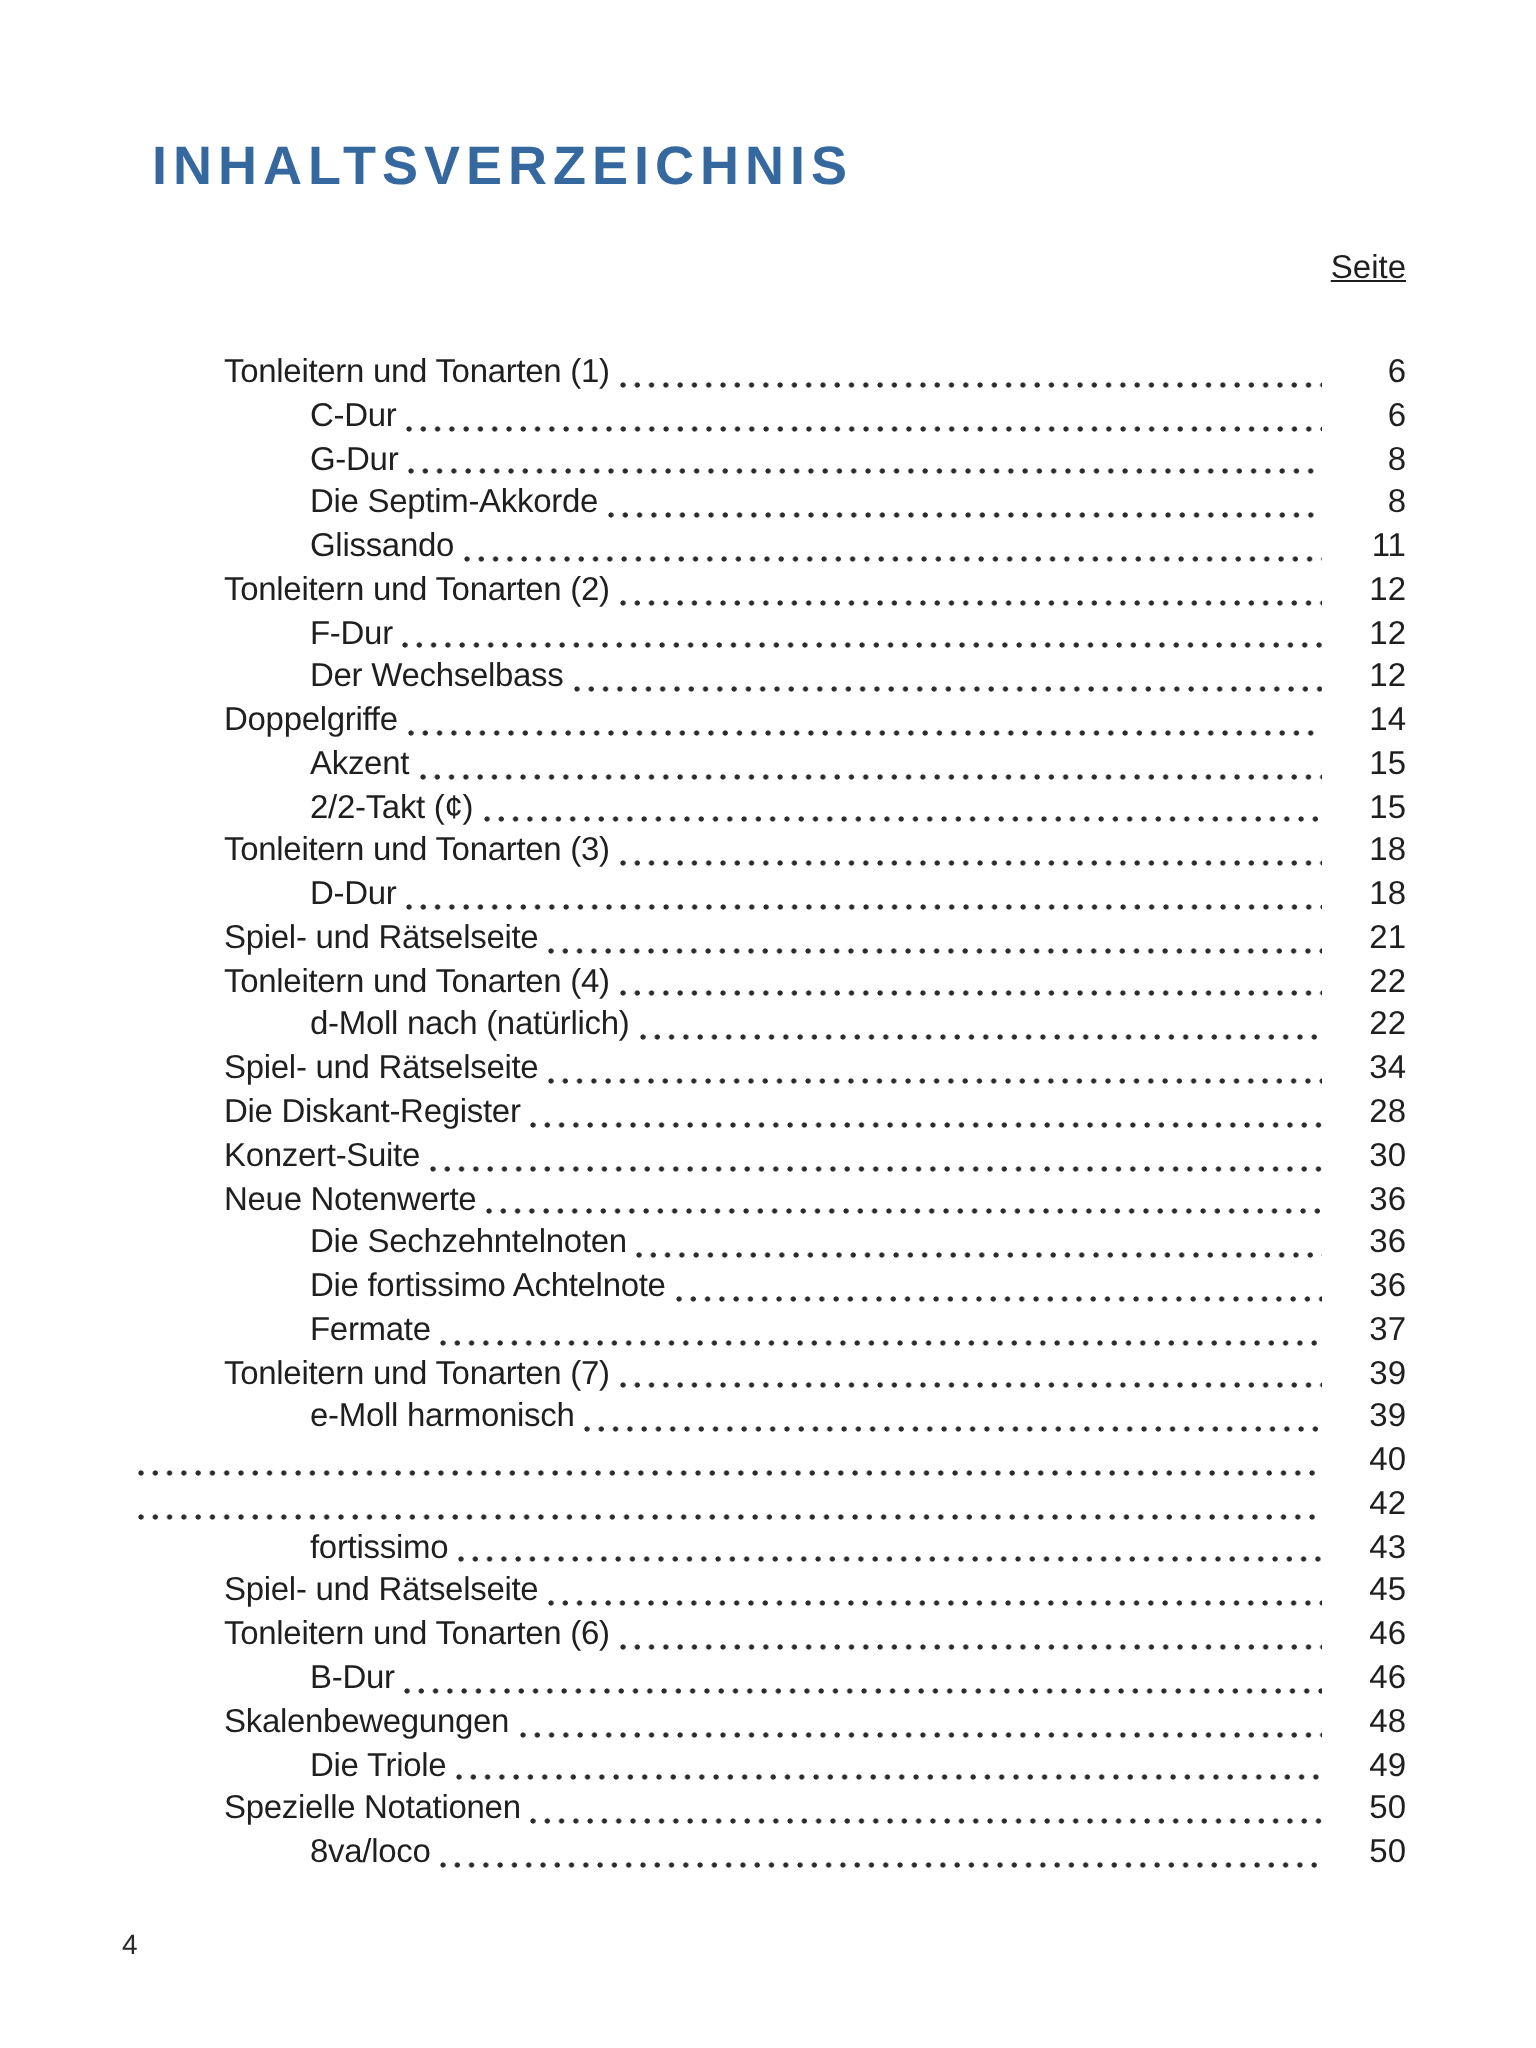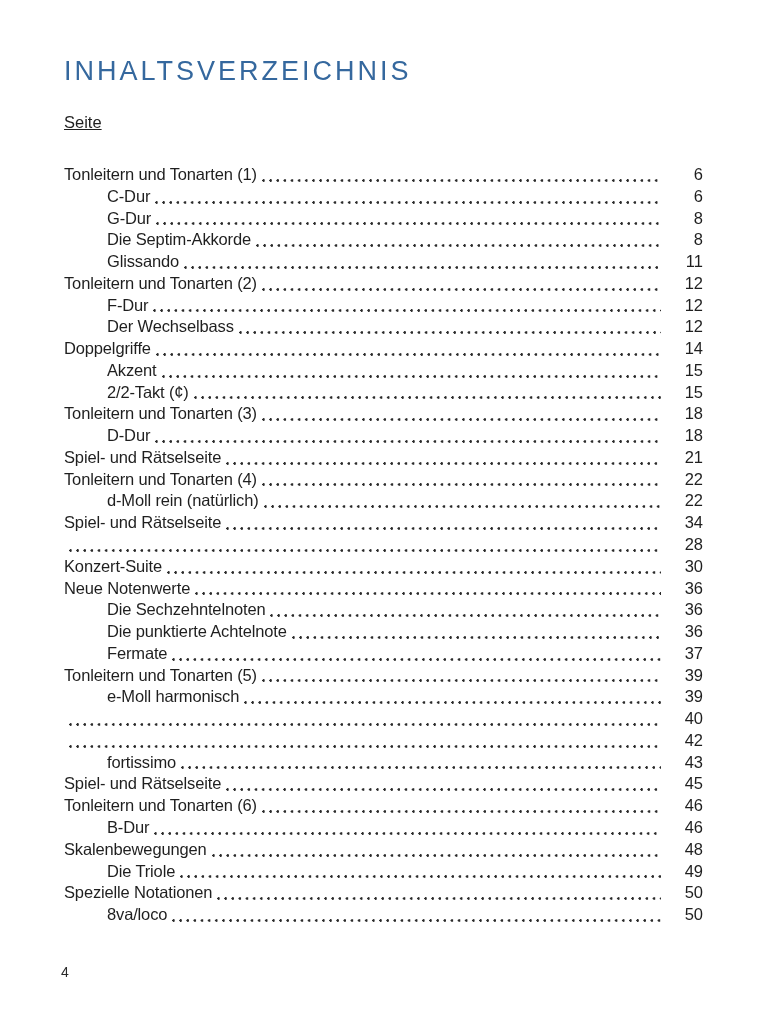--- a/index.html
+++ b/index.html
@@ -13,30 +13,30 @@
     height: 1024px;
     background: #ffffff;
     overflow: hidden;
     font-family: "Liberation Sans", sans-serif;
     color: #1f1f1f;
   }
   .content {
     padding: 56px 65px 0 64px;
   }
   .page-title {
-    margin: 0;
+    margin: 12px;
     font-size: 27px;
     line-height: 31px;
-    font-weight: normal;
+    font-weight: bold;
     letter-spacing: 3px;
     color: #35689E;
   }
   .seite-row {
     margin-top: 24px;
-    text-align: left;
+    text-align: right;
     font-size: 16.5px;
     line-height: 22px;
     text-decoration: underline;
   }
   .toc {
     margin-top: 31px;
   }
   .toc-row {
     display: flex;
     align-items: baseline;
@@ -44,20 +44,21 @@
     line-height: 21.77px;
     height: 21.77px;
     letter-spacing: -0.15px;
     white-space: nowrap;
   }
   .toc-row.level-1 {
     padding-left: 43px;
   }
   .toc-label {
     flex: 0 0 auto;
+    margin-left: 48px;
   }
   .dot-leader {
     flex: 1 1 auto;
     min-width: 8px;
     align-self: flex-end;
     height: 5px;
     margin: 0 12px 3px 5px;
     background-image: radial-gradient(circle at 1.5px 2.5px, #2b2b2b 1.1px, rgba(0,0,0,0) 1.5px);
     background-size: 7.15px 5px;
     background-repeat: repeat-x;
@@ -156,60 +157,61 @@
     <span class="toc-label">Spiel- und Rätselseite</span>
     <span class="dot-leader"></span>
     <span class="toc-page">21</span>
   </div>
         <div class="toc-row level-0">
     <span class="toc-label">Tonleitern und Tonarten (4)</span>
     <span class="dot-leader"></span>
     <span class="toc-page">22</span>
   </div>
         <div class="toc-row level-1">
-    <span class="toc-label">d-Moll rein (natürlich)</span>
+    <span class="toc-label">d-Moll nach (natürlich)</span>
     <span class="dot-leader"></span>
     <span class="toc-page">22</span>
   </div>
         <div class="toc-row level-0">
     <span class="toc-label">Spiel- und Rätselseite</span>
     <span class="dot-leader"></span>
     <span class="toc-page">34</span>
   </div>
         <div class="toc-row level-0">
+    <span class="toc-label">Die Diskant-Register</span>
     <span class="dot-leader"></span>
     <span class="toc-page">28</span>
   </div>
         <div class="toc-row level-0">
     <span class="toc-label">Konzert-Suite</span>
     <span class="dot-leader"></span>
     <span class="toc-page">30</span>
   </div>
         <div class="toc-row level-0">
     <span class="toc-label">Neue Notenwerte</span>
     <span class="dot-leader"></span>
     <span class="toc-page">36</span>
   </div>
         <div class="toc-row level-1">
     <span class="toc-label">Die Sechzehntelnoten</span>
     <span class="dot-leader"></span>
     <span class="toc-page">36</span>
   </div>
         <div class="toc-row level-1">
-    <span class="toc-label">Die punktierte Achtelnote</span>
+    <span class="toc-label">Die fortissimo Achtelnote</span>
     <span class="dot-leader"></span>
     <span class="toc-page">36</span>
   </div>
         <div class="toc-row level-1">
     <span class="toc-label">Fermate</span>
     <span class="dot-leader"></span>
     <span class="toc-page">37</span>
   </div>
         <div class="toc-row level-0">
-    <span class="toc-label">Tonleitern und Tonarten (5)</span>
+    <span class="toc-label">Tonleitern und Tonarten (7)</span>
     <span class="dot-leader"></span>
     <span class="toc-page">39</span>
   </div>
         <div class="toc-row level-1">
     <span class="toc-label">e-Moll harmonisch</span>
     <span class="dot-leader"></span>
     <span class="toc-page">39</span>
   </div>
         <div class="toc-row level-0">
     <span class="dot-leader"></span>

